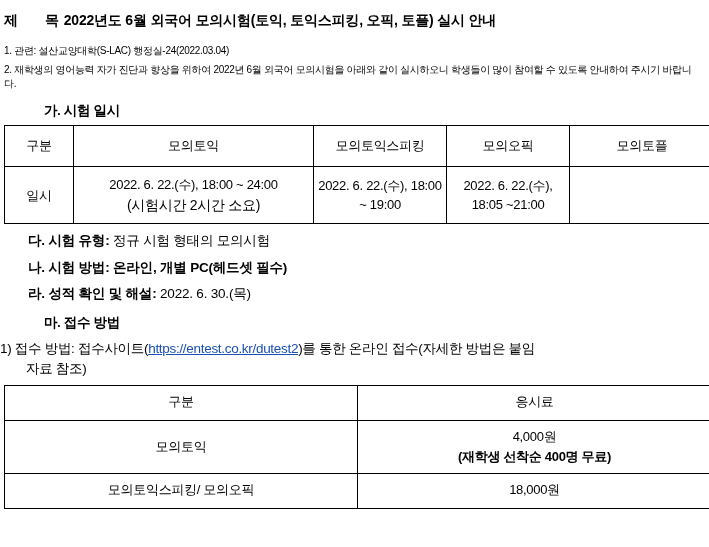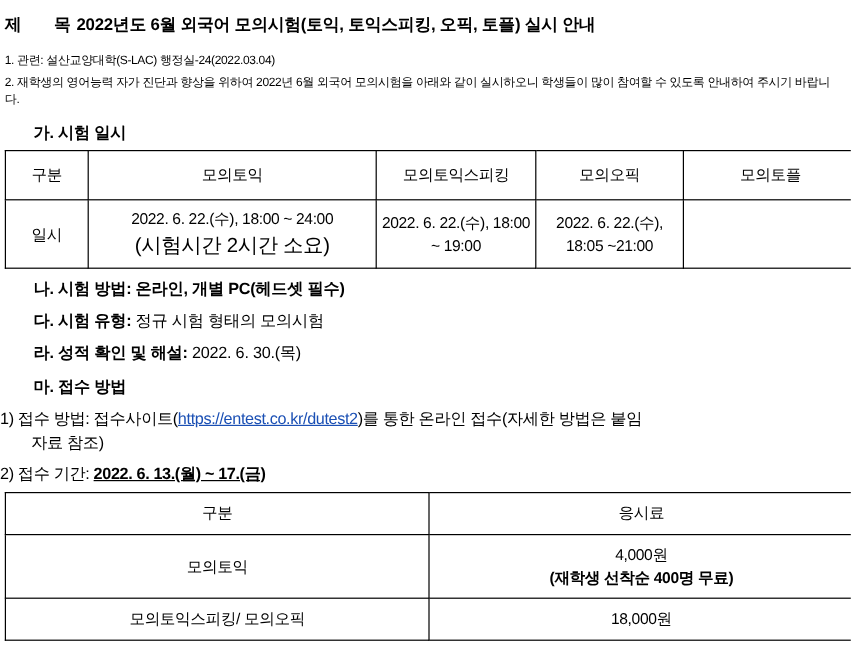--- a/index.html
+++ b/index.html
@@ -41,24 +41,25 @@
   .para {
     margin: 0;
     padding: 0 6px 0 4px;
     font-size: 10px;
     letter-spacing: -0.3px;
   }
   .para.first { margin-top: 14px; }
   .para.second { margin-top: 4px; }
   .section-head {
     margin: 9px 0 5px 0;
-    padding-left: 28px;
+    padding-left: 44px;
     font-size: 13.5px;
     font-weight: bold;
     letter-spacing: -0.2px;
+    font-family: Liberation Serif, serif;
   }
   .section-line {
     margin: 7px 0 0 0;
     padding-left: 28px;
     font-size: 13.5px;
     letter-spacing: -0.2px;
   }
   .section-line .lbl { font-weight: bold; }
   .sub-line {
     margin: 6px 0 0 0;
@@ -94,21 +95,21 @@
     width: 697px;
     margin: 0 0 0 4px;
   }
   #schedule-table td.hdr { height: 32px; }
   #schedule-table td.body { height: 48px; line-height: 1.5; }
   .c-gubun { width: 64px; }
   .c-toeic { width: 235px; }
   .c-speak { width: 128px; }
   .c-opic  { width: 118px; }
   .c-tofel { width: 140px; }
-  .small-note { font-size: 17px; }
+  .small-note { font-size: 14px; }
   
   #fee-table {
     width: 697px;
     margin: 6px 0 0 4px;
   }
   #fee-table td { height: 26px; }
   #fee-table td.tall { height: 44px; line-height: 1.5; }
   .f-left { width: 348px; }
   .f-right { width: 349px; }
   .bold { font-weight: bold; }
@@ -147,41 +148,38 @@
       <td class="body">
         <div>2022. 6. 22.(수),</div>
         <div>18:05 ~21:00</div>
       </td>
       <td class="body"></td>
     </tr>
   </tbody>
     </table>
 
   <div class="section-line">
+    <span class="lbl">다. 시험 유형: </span><span>정규 시험 형태의 모의시험</span>
+  </div>
+
+  <div class="section-line">
     <span class="lbl">나. 시험 방법: </span><span class="lbl">온라인, 개별 PC(헤드셋 필수)</span>
-  </div>
-
-  <div class="section-line">
-    <span class="lbl">다. 시험 유형: </span><span>정규 시험 형태의 모의시험</span>
   </div>
 
   <div class="section-line">
     <span class="lbl">라. 성적 확인 및 해설: </span><span>2022. 6. 30.(목)</span>
   </div>
 
   <div class="section-head">마. 접수 방법</div>
 
   <div class="sub-line">
     <span>1) 접수 방법: 접수사이트(</span><a href="#">https://entest.co.kr/dutest2</a><span>)를 통한 온라인 접수(자세한 방법은 붙임</span>
   </div>
   <div class="sub-line cont">자료 참조)</div>
 
-  <div class="sub-line">
-    <span>2) 접수 기간: </span><span class="uline-bold">2022. 6. 13.(월) ~ 17.(금)</span>
-  </div>
 
 
   <table class="grid" id="fee-table">
     <tbody>
         <tr>
       <td class="f-left">구분</td>
       <td class="f-right">응시료</td>
     </tr>
     <tr>
       <td class="tall">모의토익</td>

